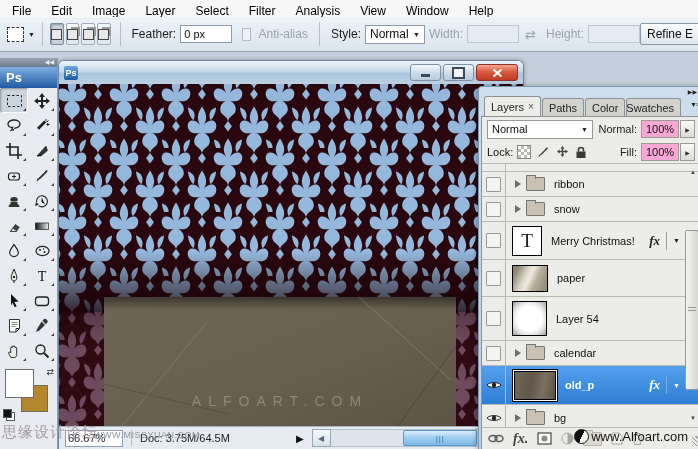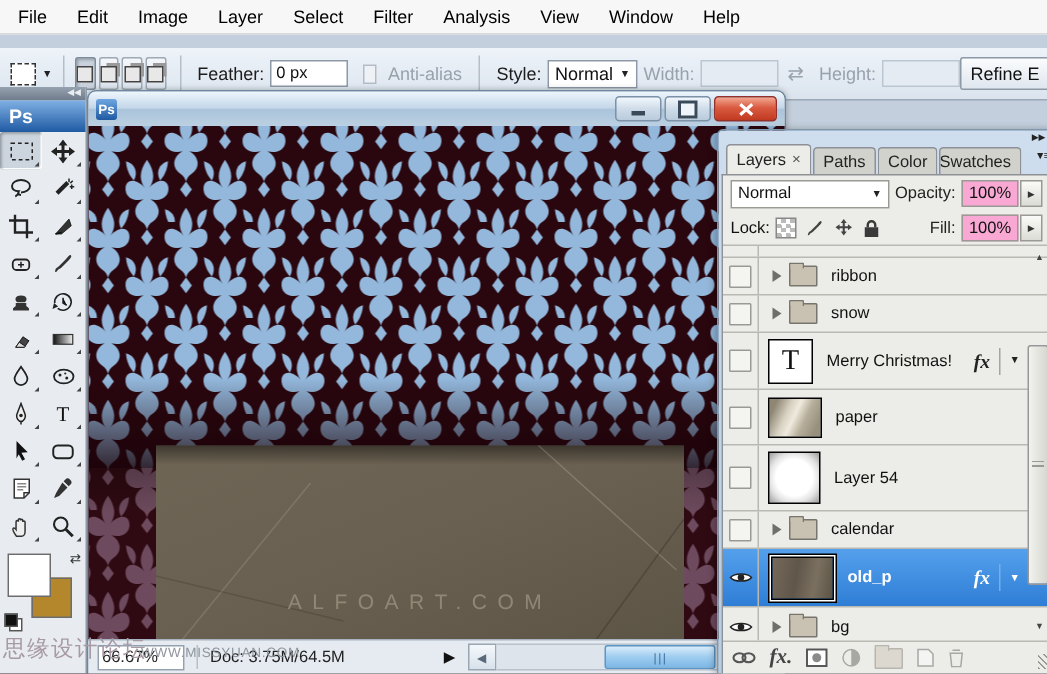--- a/index.html
+++ b/index.html
@@ -4,21 +4,21 @@
 <style>
   html,body{margin:0;padding:0;}
   body{width:698px;height:449px;overflow:hidden;position:relative;
        font-family:"Liberation Sans","DejaVu Sans",sans-serif;font-size:12px;
        background:#c3cfdc;color:#111;}
   
   .menubar{position:absolute;top:0;left:0;right:0;height:22px;background:#f7f7f7;
            border-bottom:1px solid #d9d9d9;display:flex;align-items:center;padding-left:2px;}
   .menu-item{padding:2px 10px;color:#000;}
   
-  .optionsbar{position:absolute;top:32px;left:0;right:0;height:34px;
+  .optionsbar{position:absolute;top:17px;left:0;right:0;height:34px;
               background:linear-gradient(#eef3f9,#dbe4ee);border-bottom:1px solid #9aa8b6;
               display:flex;align-items:center;white-space:nowrap;}
   .ob-sep{width:1px;height:24px;background:#b4bfca;margin:0 7px;flex:0 0 1px;}
   .preset{display:flex;align-items:center;margin-left:7px;}
   .dash-ic{width:15px;height:13px;border:1px dashed #333;background:#fff;}
   .dd-arrow{font-size:7px;color:#222;margin-left:4px;}
   .mode-btn{width:20px;height:20px;border:1px solid #9fa9b4;border-radius:2px;margin-right:2px;
             background:linear-gradient(#f4f7fa,#dde5ee);display:flex;align-items:center;justify-content:center;}
   .mode-btn.active{background:#c9d2dc;border-color:#7e8b99;box-shadow:inset 1px 1px 2px rgba(0,0,0,.25);}
   .mode-glyph{width:9px;height:9px;border:1px solid #444;background:#e8e8e8;}
@@ -486,21 +486,21 @@
         <span style="margin-left:-7px;">Swatches</span>
       </div>
     <span class="pal-menu">▼≡</span>
   </div>
   <div class="pal-body">
     <div class="ctl-row">
       <div class="blend-dd">
         <span>Normal</span>
         <span class="dd-arrow">▼</span>
       </div>
-      <span class="ctl-label">Opacity:</span>
+      <span class="ctl-label">Normal:</span>
       <span class="val-box">100%</span>
       <span class="spin-btn">▶</span>
     </div>
     <div class="ctl-row lock-row">
       <span style="font-size:11px;">Lock:</span>
       <span class="lock-icons">
         <span class="checker"></span>
         <svg width="13" height="13">
             <path fill="#444" d="M10.5 1.5c.8.8-.5 2-1.6 3.1L5 8.5c-.9.9-1.8.6-2.2 1.7-.2.6-.8.8-1.3.6.3-.5.1-1 .5-1.6.6-1 .8-.6 1.7-1.5l3.9-3.9c1.1-1.1 2.1-3 2.9-2.3z"></path>
           </svg>
@@ -633,19 +633,23 @@
       <span class="pb-ic pb-faint">
           <svg width="12" height="13">
             <path d="M1 1h7l3 3v8H1z" fill="#fff" stroke="#555"></path>
           </svg>
         </span>
       <span class="pb-ic pb-faint">
           <svg width="11" height="13">
             <path d="M1.5 3.5h8l-1 9h-6zM3 1.5h5M1 3.5h9" fill="none" stroke="#555"></path>
           </svg>
         </span>
+      <span class="alfo-wm">
+        <span class="alfo-circle"></span>
+        <span class="alfo-text">www.Alfoart.com</span>
+      </span>
       <span class="grip-dots"></span>
     </div>
   </div>
 </div>
 
 <div class="wm-cn">思缘设计论坛</div>
 <div class="wm-my">WWW.MISSYUAN.COM</div>
 
 </body></html>

